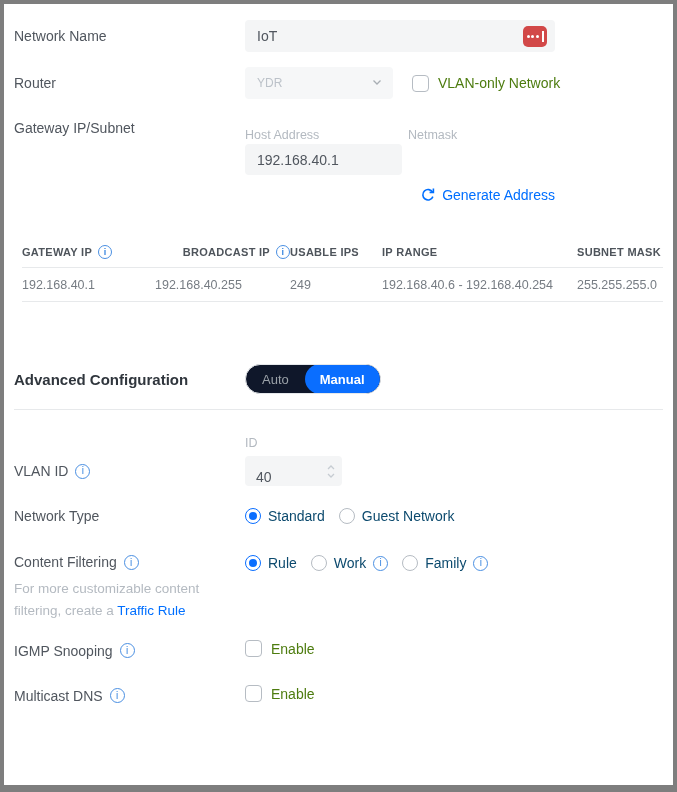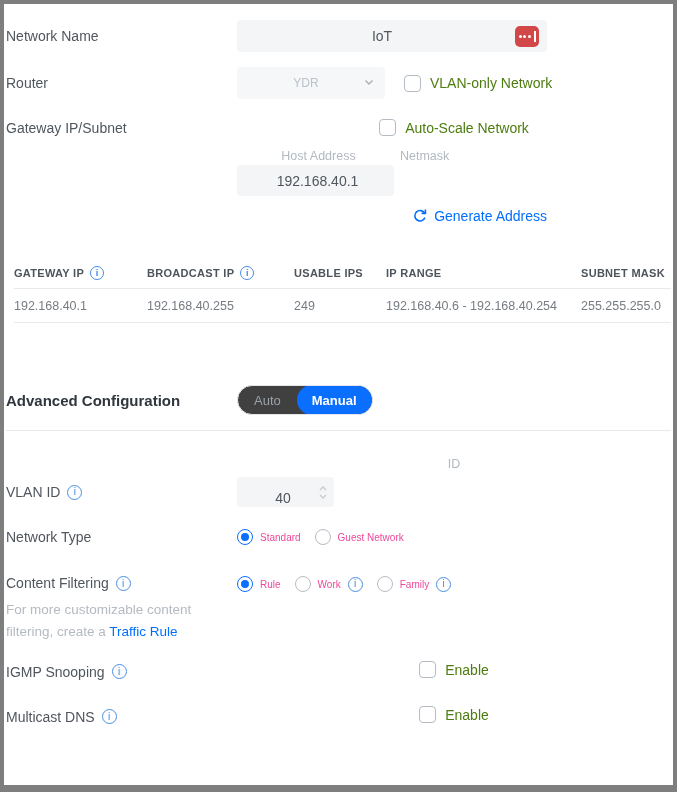--- a/index.html
+++ b/index.html
@@ -10,29 +10,29 @@
     width: 677px;
   }
   .page {
     width: 677px; height: 792px;
     border: 4px solid #7e7e7e;
     border-bottom-width: 7px;
     background: #ffffff;
     overflow: hidden;
     position: relative;
   }
-  .content { padding: 0 2px; }
+  .content { padding: 0 10px; }
 
   .row { display: flex; align-items: flex-start; }
   .row-center { align-items: center; }
   .row-label {
     width: 231px; flex: none;
     font-size: 14px; color: #50565e;
   }
-  .row-control { flex: 1 1 auto; text-align: center; }
+  .row-control { flex: 1 1 auto; }
 
   
   .text-input {
     background: #f4f5f6; border-radius: 4px;
     height: 32px; display: flex; align-items: center;
     padding: 0 8px 0 12px; font-size: 14px; color: #50565e;
   }
   .input-value { flex: 1 1 auto; }
   .select {
     background: #f6f7f8; border-radius: 4px;
@@ -61,21 +61,21 @@
   }
   .check-label { font-size: 14px; color: #4d7c0f; }
   .radio-item { display: inline-flex; align-items: center; gap: 7px; cursor: pointer; }
   .radio {
     width: 16px; height: 16px; border-radius: 50%;
     border: 1.5px solid #b6bcc3; background: #fff; flex: none;
     display: flex; align-items: center; justify-content: center;
   }
   .radio.on { border-color: #0a6eff; }
   .radio.on::after { content: ""; width: 8px; height: 8px; border-radius: 50%; background: #0a6eff; }
-  .radio-label { font-size: 10px; color: #ec4899; }
+  .radio-label { font-size: 14px; color: #0c4a6e; }
 
   
   .info-icon {
     width: 15px; height: 15px; border-radius: 50%;
     border: 1px solid #4a8fe2; color: #3b87e0;
     display: inline-flex; align-items: center; justify-content: center;
     font-size: 10px; line-height: 1; margin-left: 7px;
     flex: none; cursor: pointer; font-style: normal;
     vertical-align: -2px;
   }
@@ -93,29 +93,29 @@
   
   .subnet-table { margin-top: 34px; padding-left: 8px; }
   .t-row { display: flex; align-items: center; }
   .t-head { height: 30px; }
   .t-head .t-cell {
     font-size: 11px; font-weight: 700; letter-spacing: 0.3px;
     color: #4e545b; display: flex; align-items: center;
   }
   .t-body { height: 35px; border-top: 1px solid #e7e9eb; border-bottom: 1px solid #e7e9eb; }
   .t-body .t-cell { font-size: 12.5px; color: #767c83; }
-  .c0 { width: 133px; } .c1 { width: 147px; } .c2 { width: 92px; }
+  .c0 { width: 133px; } .c1 { width: 135px; justify-content: flex-end; } .c2 { width: 92px; }
   .c3 { width: 195px; } .c4 { flex: 1; }
 
   
   .adv-heading { font-size: 15px; font-weight: 700; color: #30363d; width: 231px; flex: none; }
   .mode-toggle {
     display: inline-flex; align-items: center;
     border: 1px solid #e5e8eb; border-radius: 15px; height: 30px;
-    background: #404040; overflow: hidden;
+    background: #0f172a; overflow: hidden;
   }
   .mode-opt {
     font-size: 13px; color: #9aa1a8; padding: 0 16px;
     height: 30px; display: flex; align-items: center; cursor: pointer;
   }
   .mode-opt.sel {
     background: #0a6eff; color: #fff; font-weight: 700;
     border-radius: 15px; padding: 0 15px;
   }
   .divider { border: none; border-top: 1px solid #e7e9eb; margin-top: 15px; }
@@ -171,24 +171,20 @@
         <span class="check-item">
           <span class="checkbox"></span>
           <span class="check-label">VLAN-only Network</span>
         </span>
       </div>
     </div>
 
     <div class="row" style="margin-top:20px">
       <div class="row-label" style="padding-top:1px">Gateway IP/Subnet</div>
       <div class="row-control">
-        <span class="check-item">
-          <span class="checkbox"></span>
-          <span class="check-label">Auto-Scale Network</span>
-        </span>
         <div class="stack-gap">
           <span class="field-label" style="width:163px">Host Address</span>
           <span class="field-label">Netmask</span>
         </div>
         <div class="gw-inputs">
           <div class="text-input" style="width:157px;height:31px">
             <span class="input-value">192.168.40.1</span>
           </div>
         </div>
         <div class="link-row">

